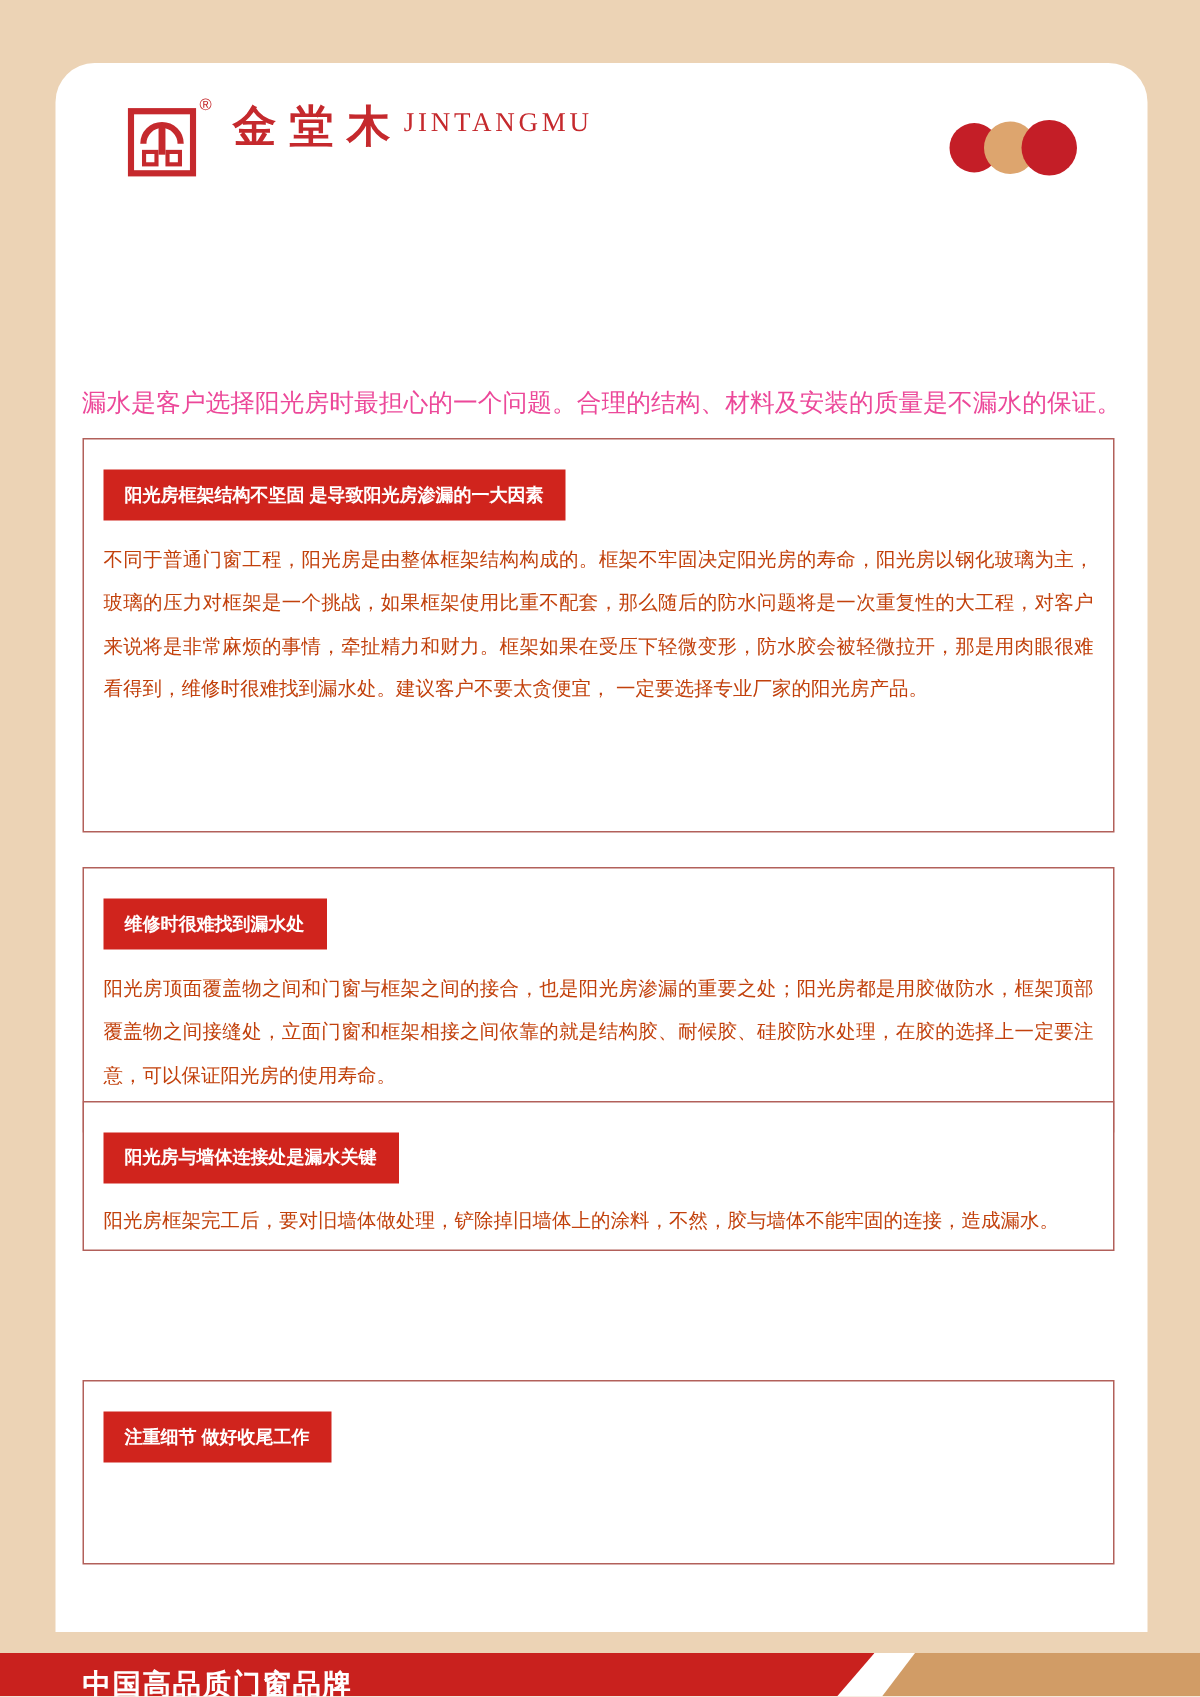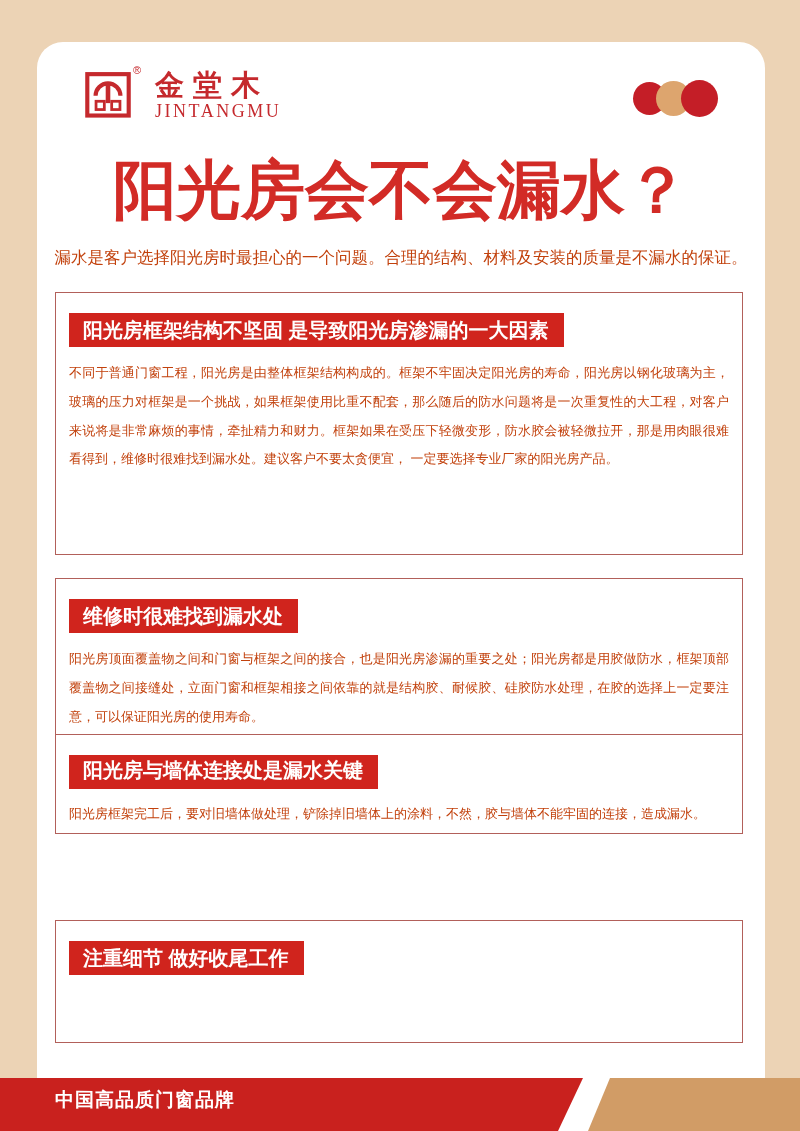--- a/index.html
+++ b/index.html
@@ -13,77 +13,77 @@
   .card{
     position:absolute;left:37px;top:42px;
     width:728px;height:1046px;
     background:#ffffff;
     border-radius:26px 26px 0 0;
   }
   
   .logo-row{position:absolute;top:26px;left:48px;display:flex;align-items:flex-start;}
   .seal{width:46px;height:50px;}
   .reg-mark{color:#c5292d;font-size:11px;margin-left:2px;margin-top:-4px;display:inline-block;}
-  .logo-text{margin-left:14px;margin-top:2px;display:flex;flex-direction:column;}
+  .logo-text{margin-left:14px;margin-top:2px;display:flex;flex-direction:row;}
   .logo-cn{color:#c5292d;font-size:29px;font-weight:bold;letter-spacing:9px;line-height:30px;white-space:nowrap;}
   .logo-en{color:#c5292d;font-size:18px;font-family:"Liberation Serif", serif;letter-spacing:2.5px;line-height:20px;margin-top:1px;white-space:nowrap;}
   
   .dots{position:absolute;top:38px;right:47px;display:flex;align-items:center;}
   .dot{border-radius:50%;}
   .dot1{width:33px;height:33px;background:#c41e27;}
   .dot2{width:35px;height:35px;background:#dda56e;margin-left:-10px;z-index:2;}
   .dot3{width:37px;height:37px;background:#c41e27;margin-left:-10px;z-index:3;}
   
   .big-title{
     position:absolute;top:112px;left:0;width:100%;
     text-align:center;
     color:#d22b26;
     font-size:64px;font-weight:900;
     letter-spacing:0px;line-height:72px;
     white-space:nowrap;
   }
   .subtitle{
-    position:absolute;top:204px;left:0;width:100%;
+    position:absolute;top:216px;left:0;width:100%;
     text-align:center;
-    color:#c2410c;
+    color:#ec4899;
     font-size:16.5px;line-height:22px;
     white-space:nowrap;
   }
   
   .sec{
     position:absolute;left:18px;width:688px;
     background:#fff;
     border:1px solid #b2605a;
     box-sizing:border-box;
   }
   .sec-1{top:250px;height:263px;}
   .sec-2{top:536px;height:177px;}
   .sec-3{top:692px;height:100px;font-family:Liberation Mono, monospace;}
   .sec-4{top:878px;height:123px;}
   .sec-badge{
     display:inline-block;
     margin:20px 0 0 13px;
     background:#d0241d;
     color:#ffffff;
-    font-size:20px;font-weight:bold;
+    font-size:12px;font-weight:bold;
     line-height:24px;
     padding:5px 15px 5px 14px;
     white-space:nowrap;
   }
   .sec-body{
     margin:12px 13px 0 13px;
     color:#c2410c;
     font-size:13px;
     line-height:28.8px;
     text-align:justify;
   }
   
   .footer{
     position:absolute;left:0;bottom:0;
-    width:800px;height:53px;
+    width:800px;height:29px;
     background:#ffffff;
   }
   .footer-red{
     position:absolute;left:0;top:0;width:100%;height:100%;
     background:#c9211e;
     -webkit-clip-path:polygon(0 0, 583px 0, 558px 100%, 0 100%);
     clip-path:polygon(0 0, 583px 0, 558px 100%, 0 100%);
   }
   .footer-tan{
     position:absolute;left:0;top:0;width:100%;height:100%;
@@ -119,21 +119,20 @@
       <span class="logo-en">JINTANGMU</span>
     </div>
   </div>
 
   <div class="dots">
     <div class="dot dot1"></div>
     <div class="dot dot2"></div>
     <div class="dot dot3"></div>
   </div>
 
-  <div class="big-title">阳光房会不会漏水？</div>
 
   <div class="subtitle">漏水是客户选择阳光房时最担心的一个问题。合理的结构、材料及安装的质量是不漏水的保证。</div>
 
   <div class="sec sec-1">
     <div class="sec-badge">阳光房框架结构不坚固 是导致阳光房渗漏的一大因素</div>
     <div class="sec-body">不同于普通门窗工程，阳光房是由整体框架结构构成的。框架不牢固决定阳光房的寿命，阳光房以钢化玻璃为主，玻璃的压力对框架是一个挑战，如果框架使用比重不配套，那么随后的防水问题将是一次重复性的大工程，对客户来说将是非常麻烦的事情，牵扯精力和财力。框架如果在受压下轻微变形，防水胶会被轻微拉开，那是用肉眼很难看得到，维修时很难找到漏水处。建议客户不要太贪便宜， 一定要选择专业厂家的阳光房产品。</div>
   </div>
 
   <div class="sec sec-2">
     <div class="sec-badge">维修时很难找到漏水处</div>

